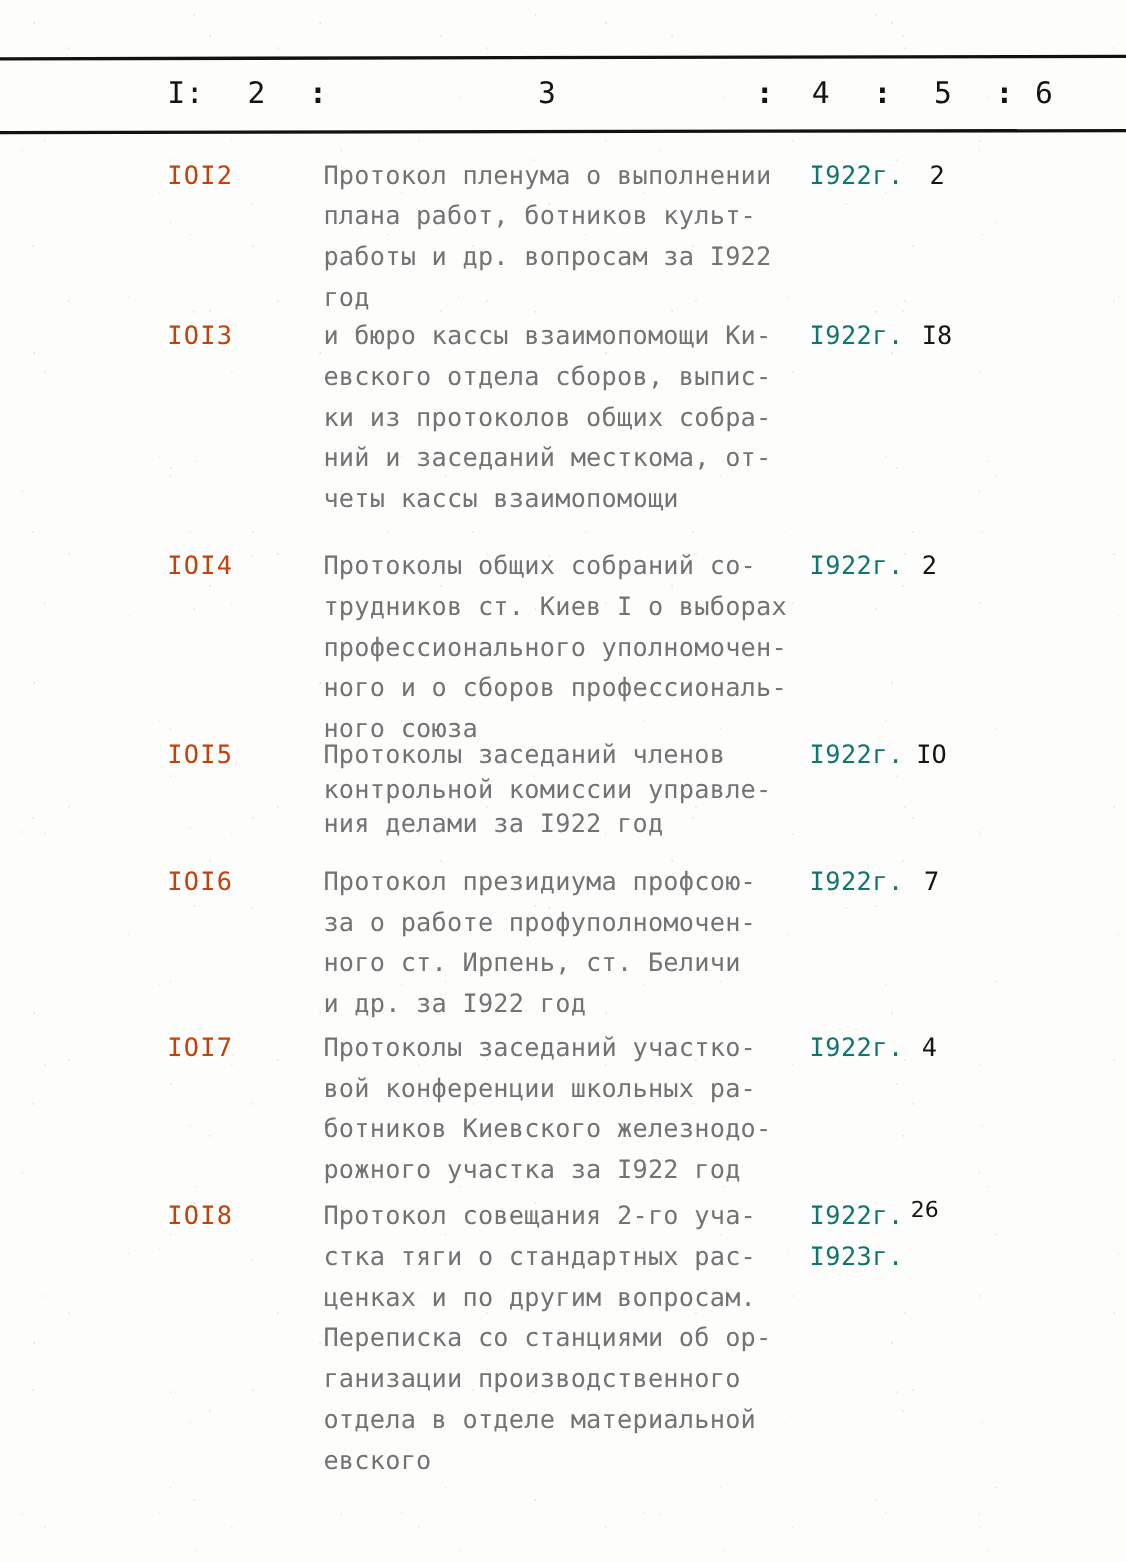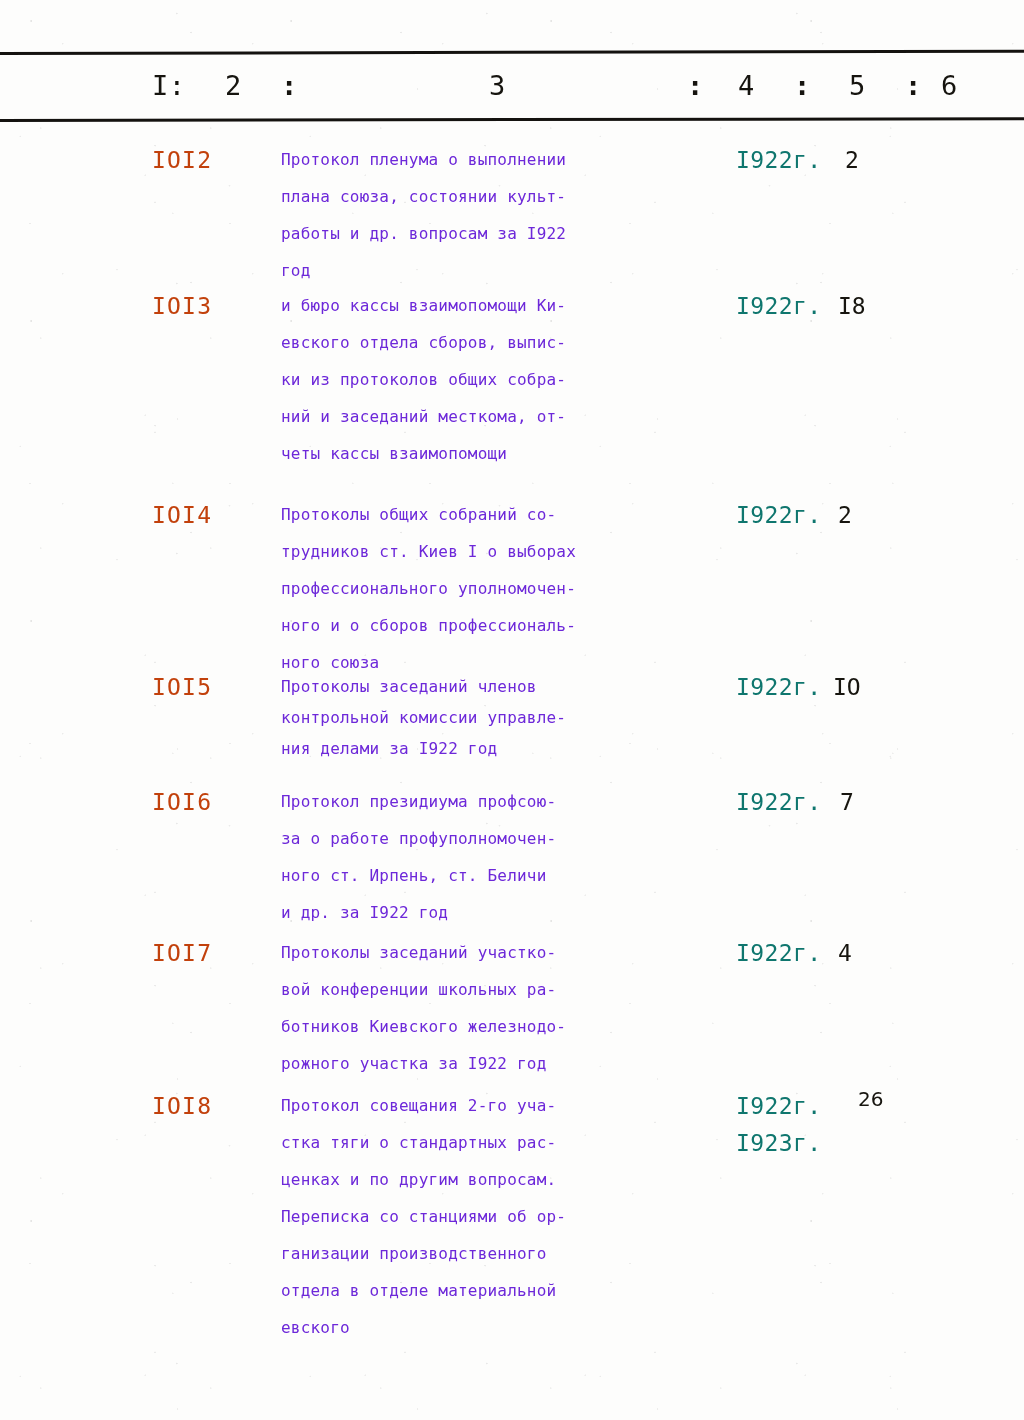--- a/index.html
+++ b/index.html
@@ -93,25 +93,25 @@
     left: 152px;
     top: 0;
     font-size: 23px;
     line-height: 30px;
     color: #c2410c;
     letter-spacing: 1.2px;
     white-space: pre;
   }
   .entry-desc {
     position: absolute;
-    left: 281px;
+    left: 294px;
     top: 0;
     width: 430px;
-    font-size: 16px;
-    color: #6d28d9;
+    font-size: 23px;
+    color: #737373;
     letter-spacing: 0.2px;
   }
   .desc-line {
     height: 37px;
     line-height: 30px;
     white-space: pre;
   }
   .entry-desc.tight .desc-line { height: 31px; }
 
   .entry-years {
@@ -161,21 +161,21 @@
       <span class="h-col" style="left: 849px;">5</span>
       <span class="h-sep" style="left: 905px;">:</span>
       <span class="h-col" style="left: 941px;">6</span>
     </div>
 
   <div id="entries">
       <div class="entry" style="top: 145px;">
         <div class="entry-id">IOI2</div>
         <div class="entry-desc">
           <div class="desc-line">Протокол пленума о выполнении</div>
-          <div class="desc-line">плана союза, состоянии культ-</div>
+          <div class="desc-line">плана работ, ботников культ-</div>
           <div class="desc-line">работы и др. вопросам за I922</div>
           <div class="desc-line">год</div>
         </div>
         <div class="entry-years">
           <div class="year-line">I922г.</div>
         </div>
         <div class="entry-count" style="left: 845px;">2</div>
       </div>
       <div class="entry" style="top: 291px;">
         <div class="entry-id">IOI3</div>
@@ -251,18 +251,18 @@
           <div class="desc-line">ценках и по другим вопросам.</div>
           <div class="desc-line">Переписка со станциями об ор-</div>
           <div class="desc-line">ганизации производственного</div>
           <div class="desc-line">отдела в отделе материальной</div>
           <div class="desc-line">евского</div>
         </div>
         <div class="entry-years">
           <div class="year-line">I922г.</div>
           <div class="year-line">I923г.</div>
         </div>
-        <div class="entry-count raised" style="left: 828px; margin-left: 30px;">26</div>
+        <div class="entry-count raised" style="left: 828px;">26</div>
       </div>
     </div>
 
   <div id="grain"></div>
 </div>
 
 </body></html>

